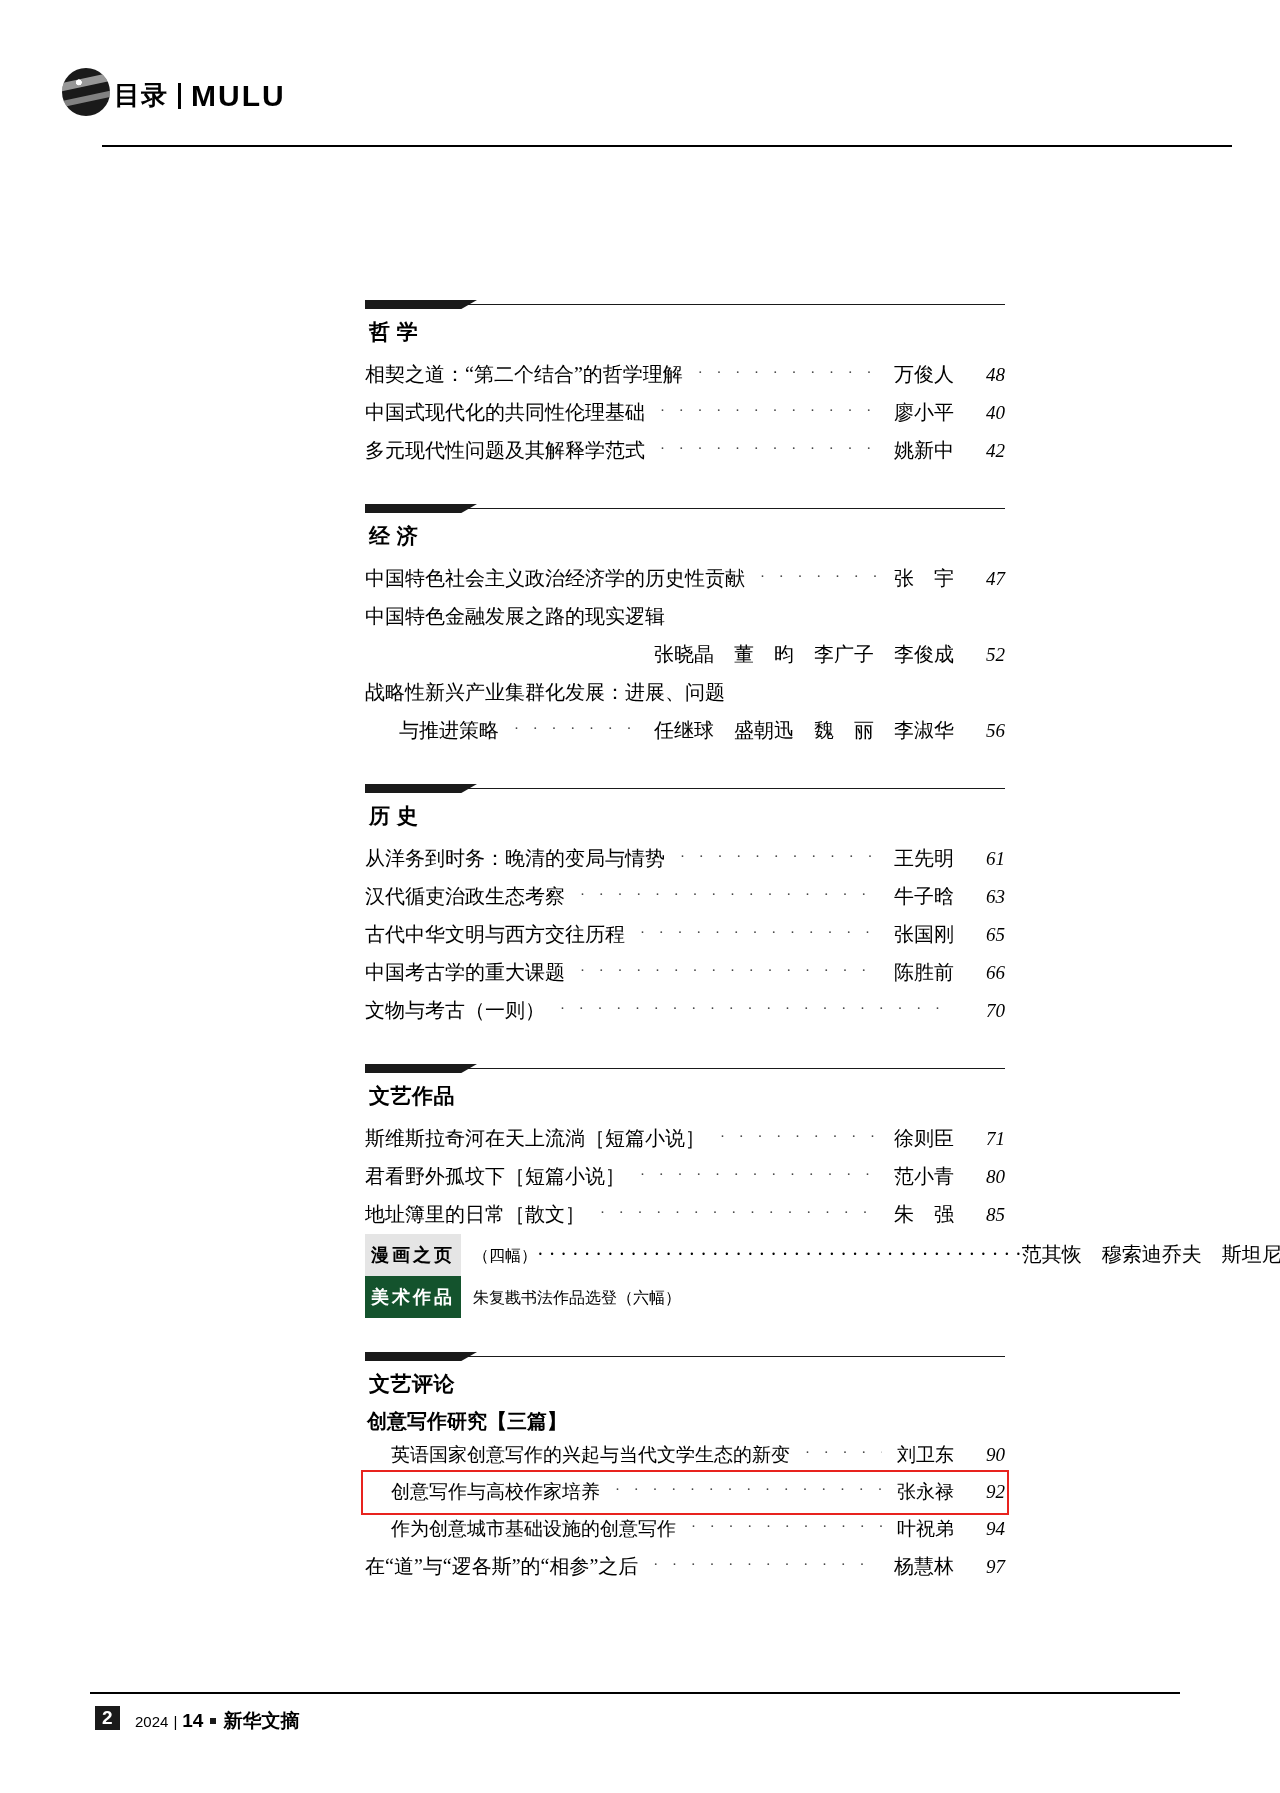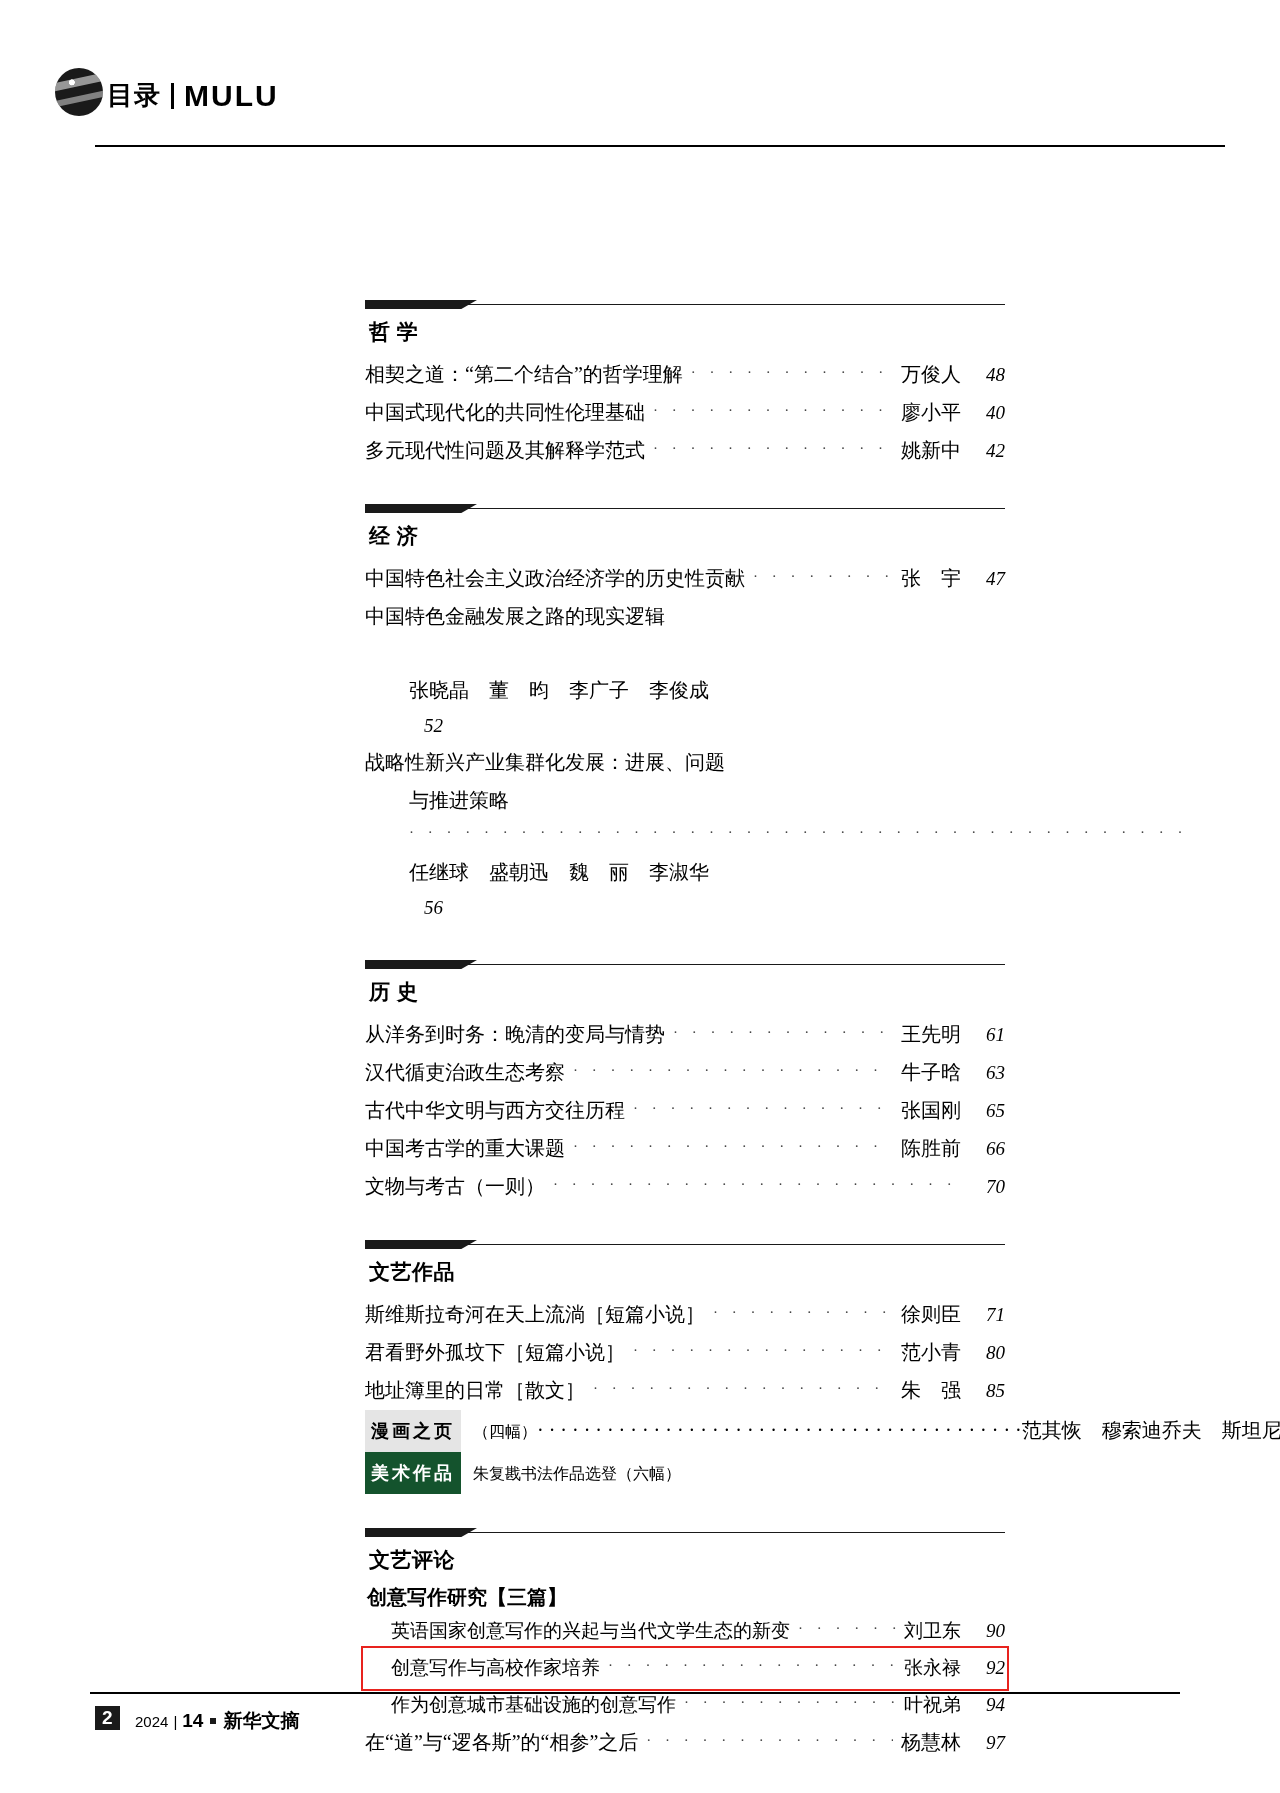--- a/index.html
+++ b/index.html
@@ -6,21 +6,21 @@
   body {
     width:1280px; height:1793px;
     background:#ffffff;
     font-family:"Liberation Serif", serif;
     color:#000;
     position:relative;
     overflow:hidden;
   }
   
   .header {
-    position:absolute; left:55px; top:60px; width:1170px; height:100px;
+    position:absolute; left:62px; top:60px; width:1170px; height:100px;
   }
   .globe {
     position:absolute; left:0; top:8px; width:48px; height:48px;
     border-radius:50%;
     background:
       radial-gradient(circle at 35% 30%, #ffffff 0 6%, transparent 7%),
       #1a1a1a;
     overflow:hidden;
   }
   .globe::before{
@@ -69,20 +69,21 @@
     font-weight:bold;
     font-size:21px;
     letter-spacing:0.5px;
     margin:4px 0 10px 4px;
   }
   .entry {
     display:flex; align-items:baseline;
     font-size:20px;
     line-height:36px;
     white-space:nowrap;
+    gap:7px;
   }
   .entry .t { flex:0 0 auto; }
   .entry .dots {
     flex:1 1 auto;
     margin:0 8px;
     overflow:hidden;
     white-space:nowrap;
     color:#444;
     font-size:15px;
     letter-spacing:5px;
@@ -92,21 +93,21 @@
     flex:0 0 auto; text-align:right;
   }
   .entry .pg {
     flex:0 0 auto;
     width:34px; text-align:right;
     font-family:"Liberation Serif", serif;
     font-style:italic;
     font-size:19px;
     margin-left:10px;
   }
-  .entry.cont { padding-left:34px;flex-direction:column; }
+  .entry.cont { padding-left:34px; }
   .entry.sub { padding-left:26px; font-size:19px; }
   .entry.noline .dots { visibility:hidden; }
   .sub-head {
     font-family:"Liberation Sans", sans-serif;
     font-size:20px; font-weight:bold;
     margin:2px 0 2px 2px;
   }
   .art-row { display:flex; align-items:baseline; font-size:20px; line-height:38px; white-space:nowrap;}
   .stamp {
     display:inline-block;

